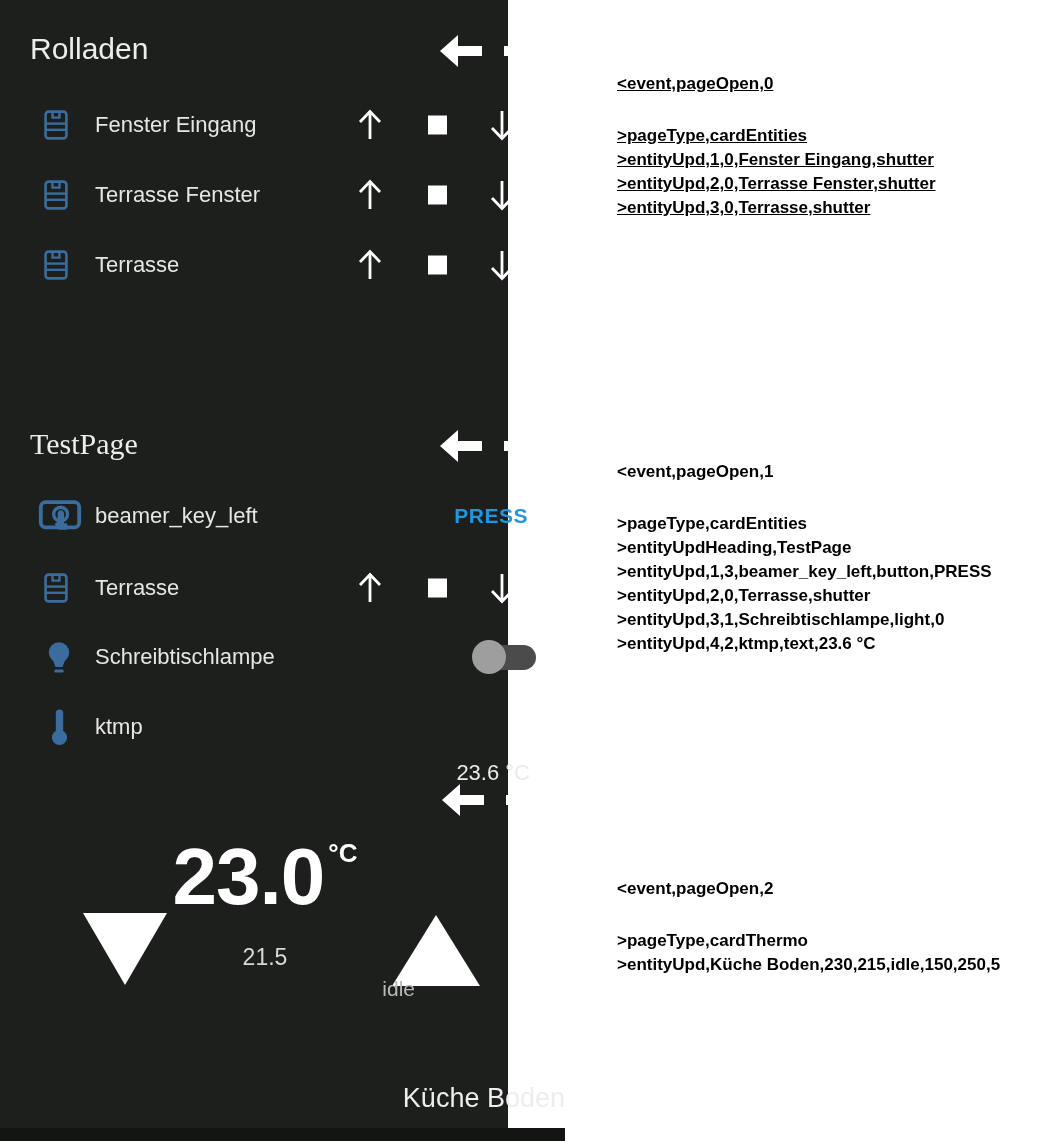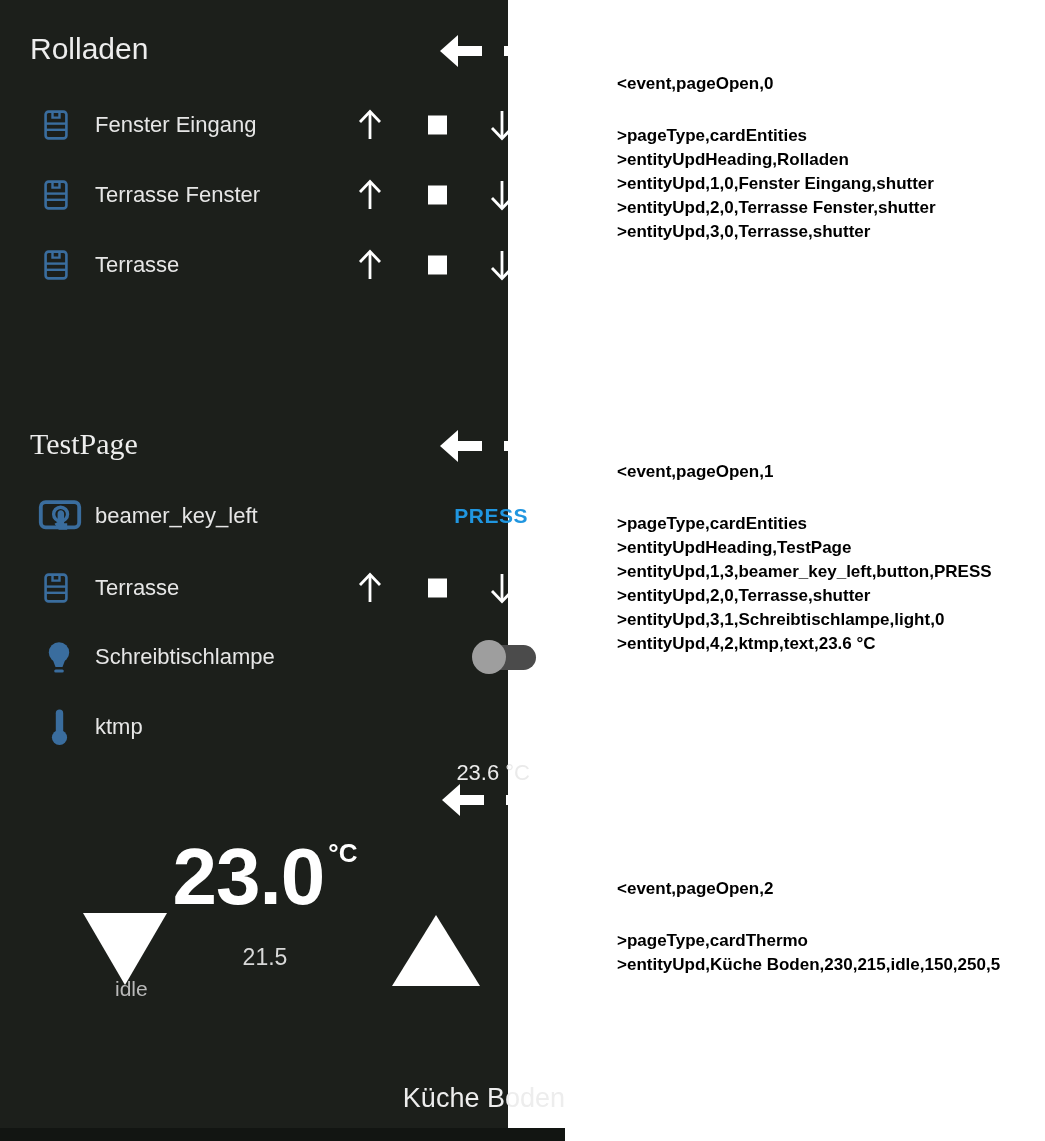--- a/index.html
+++ b/index.html
@@ -27,21 +27,21 @@
   
   .toggle { position:absolute; right:27px; top:50%; transform:translateY(-50%); width:66px; height:36px; cursor:pointer; }
   .toggle-track { position:absolute; left:4px; top:6px; width:60px; height:25px; border-radius:13px; background:#4b4b4b; }
   .toggle-knob  { position:absolute; left:0; top:1px; width:34px; height:34px; border-radius:50%; background:#9e9e9e; }
 
   
   .temp-wrap { position:absolute; left:115px; top:836px; width:300px; display:flex; justify-content:center; align-items:flex-start; }
   .temp-big  { font-size:80px; line-height:82px; font-weight:700; color:#ffffff; letter-spacing:-1px; }
   .temp-unit { font-size:26px; line-height:26px; font-weight:600; color:#ffffff; margin-top:4px; margin-left:4px; }
   .temp-target { position:absolute; left:115px; top:944px; width:300px; text-align:center; font-size:23px; color:#d8d8d8; }
-  .temp-state  { position:absolute; left:115px; top:977px; width:300px; text-align:left; font-size:21px; color:#b9b9b9; }
+  .temp-state  { position:absolute; left:115px; top:977px; width:300px; text-align:right; font-size:21px; color:#b9b9b9; }
   .thermo-btn { position:absolute; cursor:pointer; }
   .thermo-name { position:absolute; left:0; top:1083px; width:565px; text-align:right;
                  font-size:27px; color:#ededed; }
   .panel-bottom-edge { position:absolute; left:0; top:1128px; width:565px; height:13px; background:#121512; }
 
   
   .log-block { position:absolute; left:617px; width:425px; color:#000;
                font-family:"Liberation Sans", sans-serif; font-weight:700; font-size:17px; line-height:24px; }
   .log-event { margin-bottom:28px; white-space:pre; }
   .log-line  { white-space:pre; }
@@ -232,24 +232,23 @@
       </div>
 
       <div class="temp-target">21.5</div>
       <div class="temp-state">idle</div>
       <div class="thermo-name">Küche Boden</div>
     </div>
 
     <div class="panel-bottom-edge"></div>
   </div>
 
-  <div class="log-block" style="top:72px;">
+  <div class="log-block" style="top:72px;text-decoration:underline;">
     <div class="log-event">&lt;event,pageOpen,0</div>
     <div class="log-line">&gt;pageType,cardEntities</div>
-    <div class="log-line">&gt;entityUpdHeading,Rolladen</div>
     <div class="log-line">&gt;entityUpd,1,0,Fenster Eingang,shutter</div>
     <div class="log-line">&gt;entityUpd,2,0,Terrasse Fenster,shutter</div>
     <div class="log-line">&gt;entityUpd,3,0,Terrasse,shutter</div>
   </div>
 
   <div class="log-block" style="top:460px;">
     <div class="log-event">&lt;event,pageOpen,1</div>
     <div class="log-line">&gt;pageType,cardEntities</div>
     <div class="log-line">&gt;entityUpdHeading,TestPage</div>
     <div class="log-line">&gt;entityUpd,1,3,beamer_key_left,button,PRESS</div>

